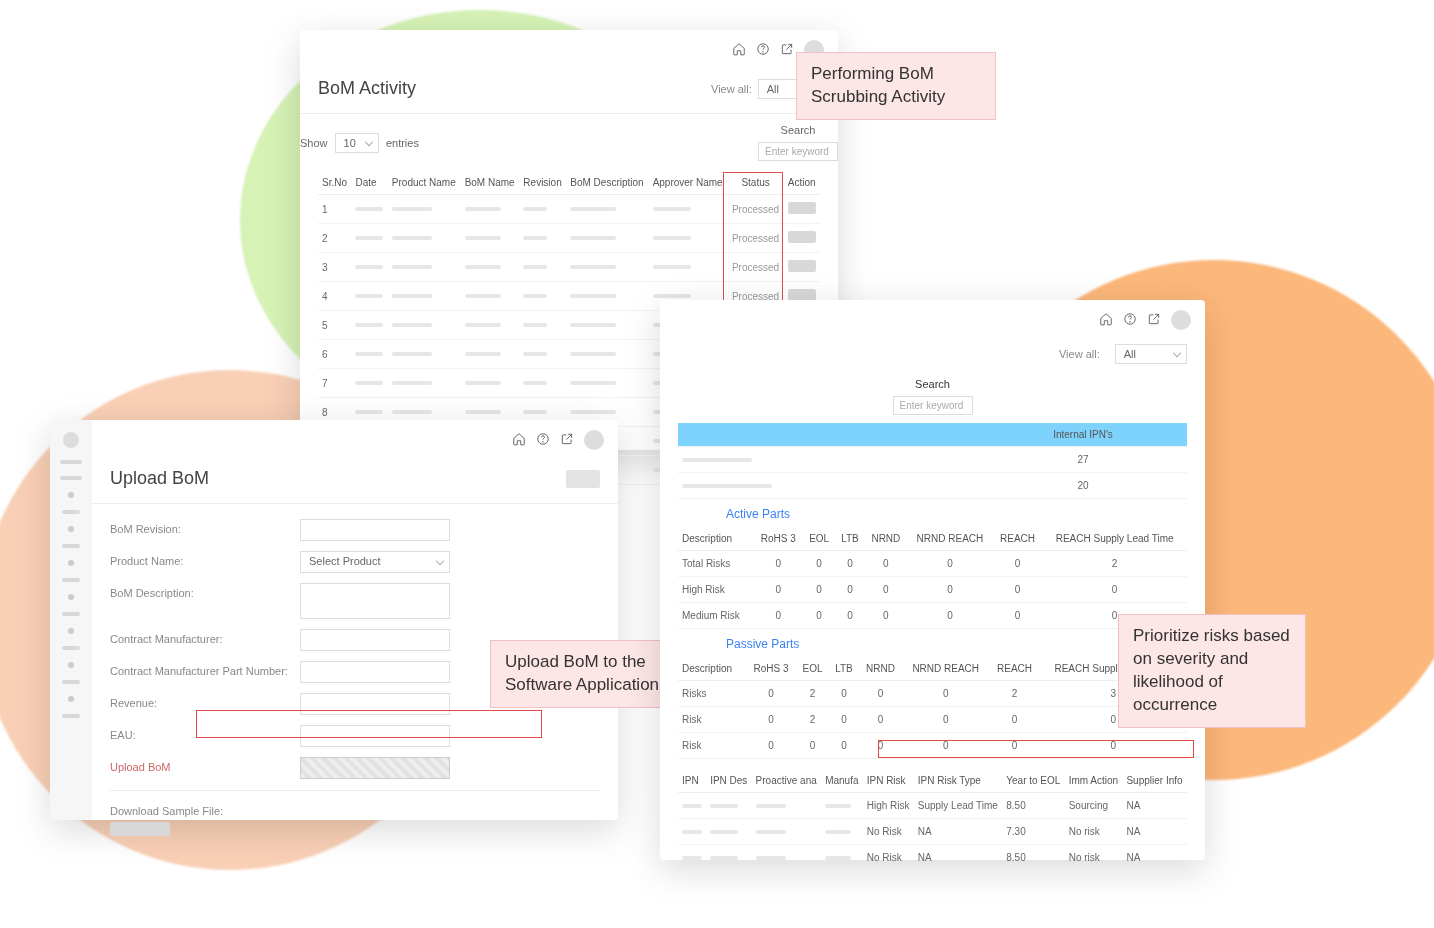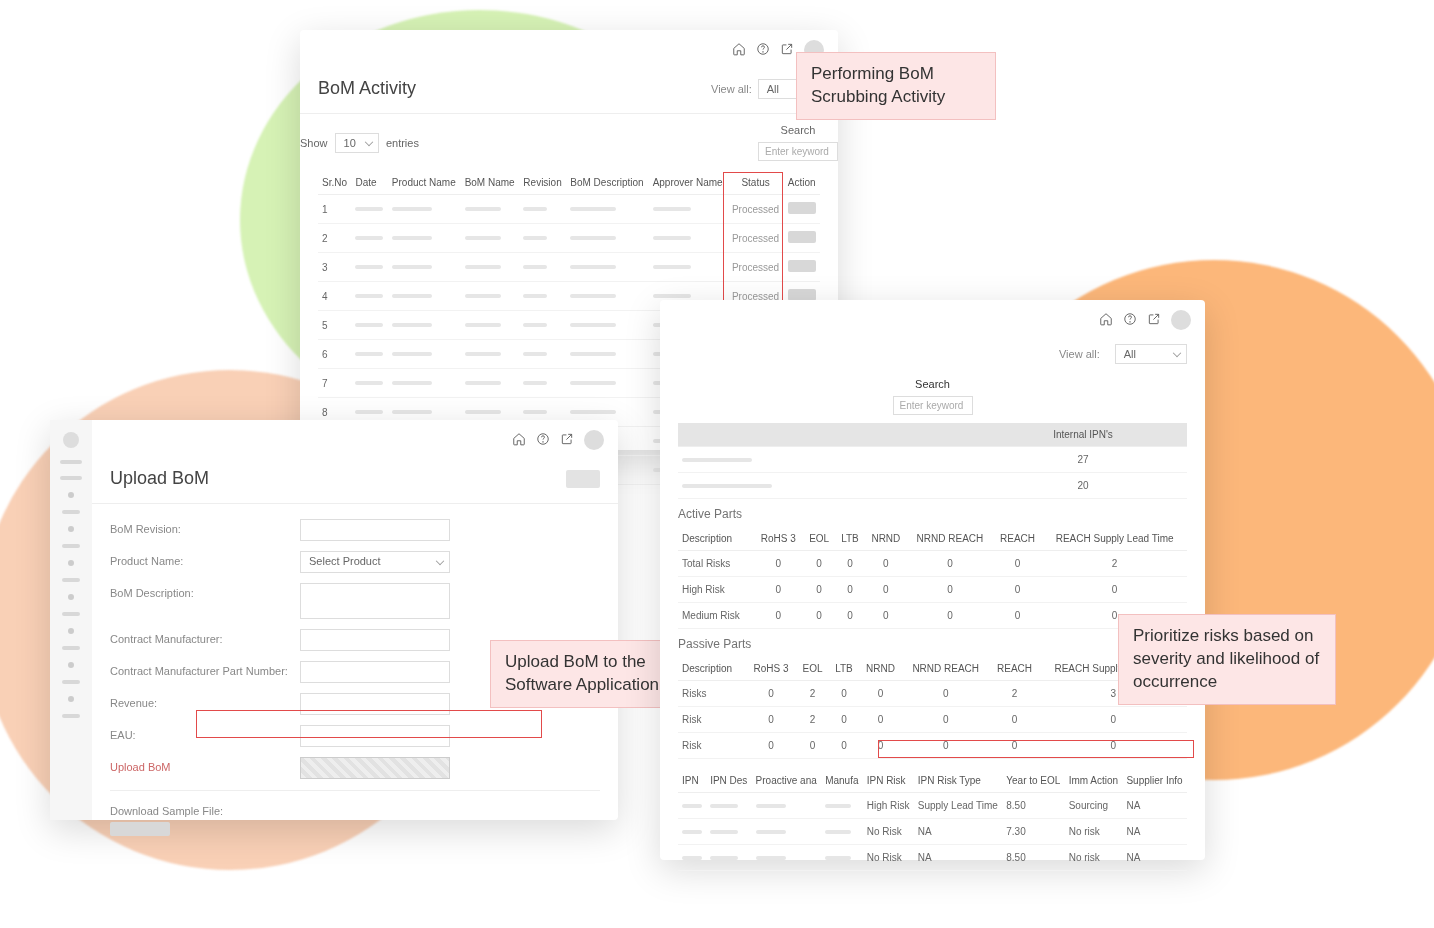--- a/index.html
+++ b/index.html
@@ -47,25 +47,25 @@
 
   .callout { position:absolute; background:#fde6e6; border:1px solid #f3c0c0; padding:10px 14px; font-size:17px; color:#333; line-height:1.35; font-weight:400;}
   
   
   .side { position:absolute; left:0; top:0; bottom:0; width:42px; background:#f6f6f6; display:flex; flex-direction:column; align-items:center; padding-top:12px; gap:12px;}
   .side .ln{width:22px;height:4px;background:#d8d8d8;border-radius:2px;}
   .side .dot{width:6px;height:6px;border-radius:50%;background:#ccc;}
   .form-row{display:flex;align-items:flex-start;padding:5px 18px;}
   .form-label{width:190px;color:#888;font-size:11px;padding-top:4px;}
   .form-input{flex:0 0 150px;border:1px solid #ddd;height:22px;}
-  .section-title{font-size:12px;color:#737373;padding:8px 0 6px 18px;}
+  .section-title{font-size:12px;color:#3b82f6;padding:8px 0 6px 18px;margin-left:48px;}
   .btn-ghost{background:#e3e3e3;width:34px;height:18px;border-radius:2px;}
 
   
-  .sub-head th{background:#e5e5e5;margin-top:12px;}
+  .sub-head th{background:#7dd3fc;margin-top:12px;}
   .hair { border-top:1px solid #eee; margin:6px 18px 0;}
 </style>
 </head>
 <body>
 
 <div class="blob blob-green"></div>
 <div class="blob blob-orange-right"></div>
 <div class="blob blob-peach-left"></div>
 
 <div class="card" style="left:300px; top:30px; width:538px; height:420px;">
@@ -654,13 +654,13 @@
           <td>NA</td>
           <td>8.50</td>
           <td>No risk</td>
           <td>NA</td>
         </tr>
       </tbody>
   </table>
   <div class="red-box" style="left:218px; top:440px; width:316px; height:18px;"></div>
 </div>
 
-<div class="callout" style="left:1118px; top:614px; width:218px;">Prioritize risks based on severity and likelihood of occurrence</div>
+<div class="callout" style="left:1118px; top:614px; width:188px;">Prioritize risks based on severity and likelihood of occurrence</div>
 
 </body></html>

